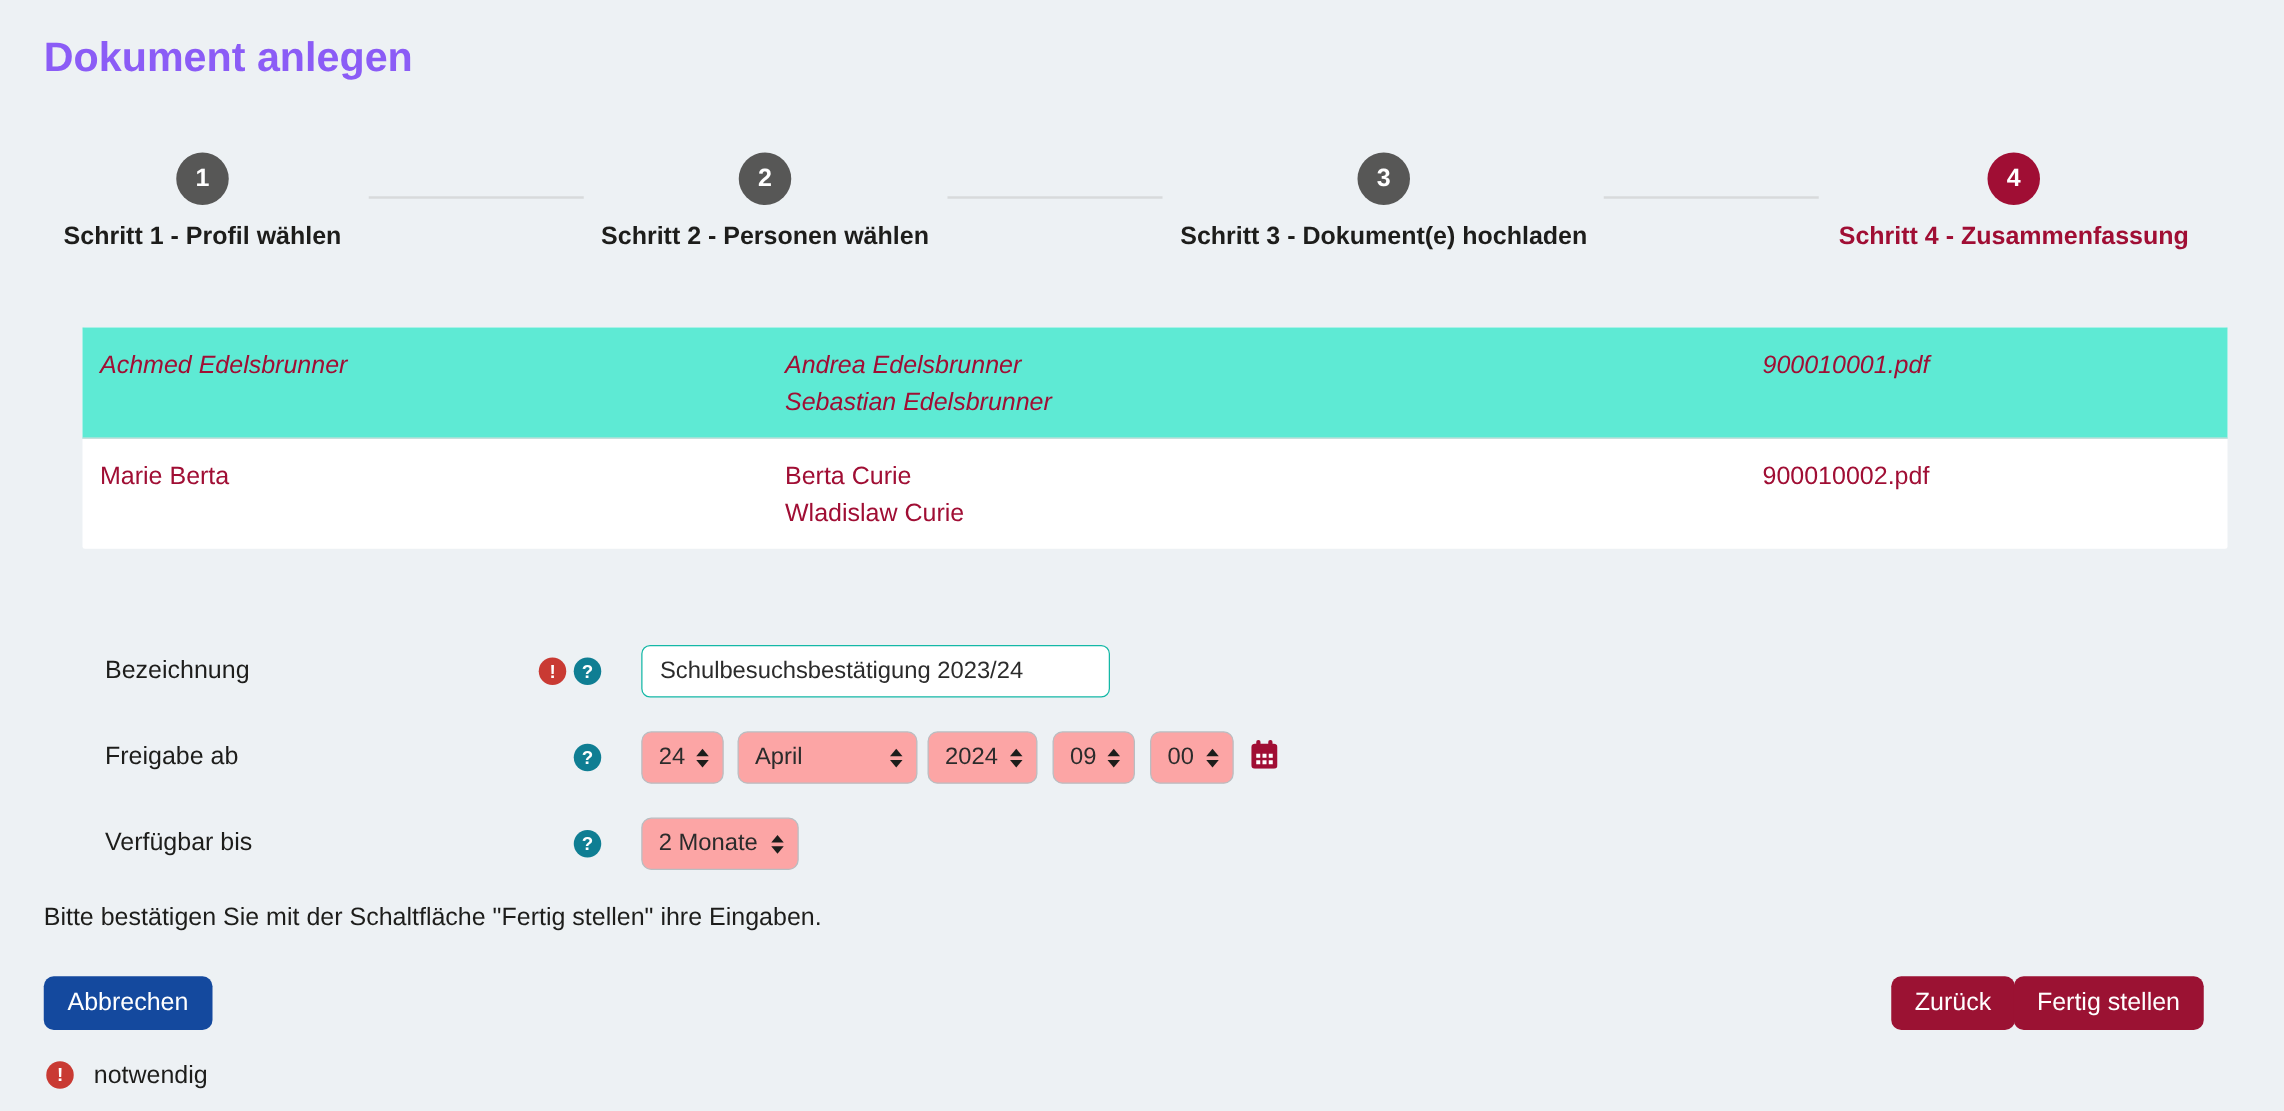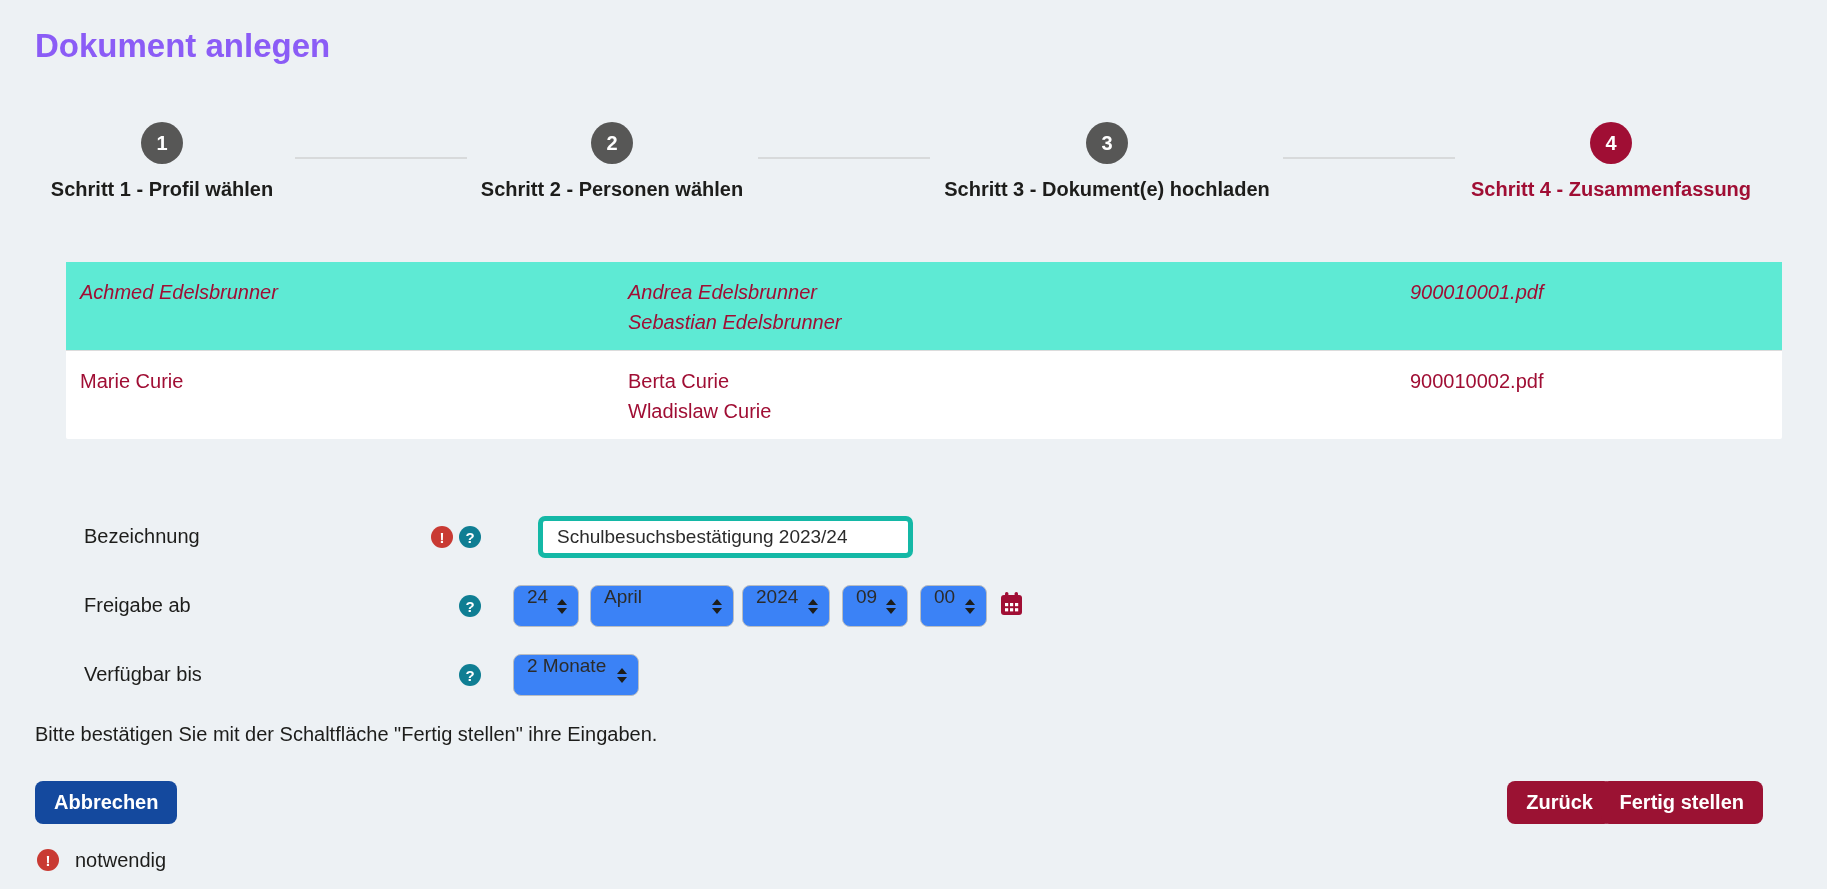--- a/index.html
+++ b/index.html
@@ -59,41 +59,41 @@
   .flabel { position:absolute; left:84px; font-size:20px; color:#1d1d1b; }
   .badge {
     position:absolute; width:22px; height:22px; border-radius:50%;
     color:#fff; font-size:15px; font-weight:700;
     display:flex; align-items:center; justify-content:center;
   }
   .badge.req { background:#c93a33; }
   .badge.help { background:#0f7e93; }
 
   .text-input {
-    position:absolute; left:538px; top:516px; width:375px; height:42px;
-    border:5px solid #14b8a6; border-radius:7px; background:#fff;
+    position:absolute; left:513px; top:516px; width:375px; height:42px;
+    border:1px solid #14b8a6; border-radius:7px; background:#fff;
     font-size:19px; color:#2b2b2b; padding:0 14px;
     font-family:"Liberation Sans", sans-serif;
   }
   .select {
-    position:absolute; height:42px; background:#3b82f6;
+    position:absolute; height:42px; background:#fca5a5;
     border:1px solid #b9bdc1; border-radius:8px;
-    display:flex; justify-content:space-between;
+    display:flex; align-items:center; justify-content:space-between;
     padding:0 10px 0 13px; font-size:19px; color:#2b2b2b; cursor:pointer;
   }
   .updown { display:flex; align-items:center; margin-left:8px; }
 
   .cal-btn { position:absolute; left:1001px; top:592px; cursor:pointer; }
 
   .instruction { position:absolute; left:35px; top:723px; font-size:20px; color:#1d1d1b; }
 
   .btn {
     position:absolute; top:781px; height:43px; padding:0 19px;
     border:none; border-radius:8px; cursor:pointer;
-    color:#fff; font-size:20px; font-weight:700;
+    color:#fff; font-size:20px; font-weight:400;
     font-family:"Liberation Sans", sans-serif;
   }
   .btn.blue { background:#14499e; }
   .btn.red  { background:#9b1233;text-align:center; }
 
   .footer-note-text { position:absolute; left:75px; top:849px; font-size:20px; color:#1d1d1b; }
 </style>
 </head>
 <body>
 
@@ -119,21 +119,21 @@
     <div class="cell-link">Achmed Edelsbrunner</div>
     <div>
       <div class="cell-link">Andrea Edelsbrunner</div>
       <div class="cell-link">Sebastian Edelsbrunner</div>
     </div>
     <div></div>
     <div class="cell-link">900010001.pdf</div>
   </div>
 
   <div class="trow">
-    <div class="cell-link">Marie Curie</div>
+    <div class="cell-link">Marie Berta</div>
     <div>
       <div class="cell-link">Berta Curie</div>
       <div class="cell-link">Wladislaw Curie</div>
     </div>
     <div></div>
     <div class="cell-link">900010002.pdf</div>
   </div>
 </div>
 
 <label class="flabel" style="top:525px">Bezeichnung</label>

